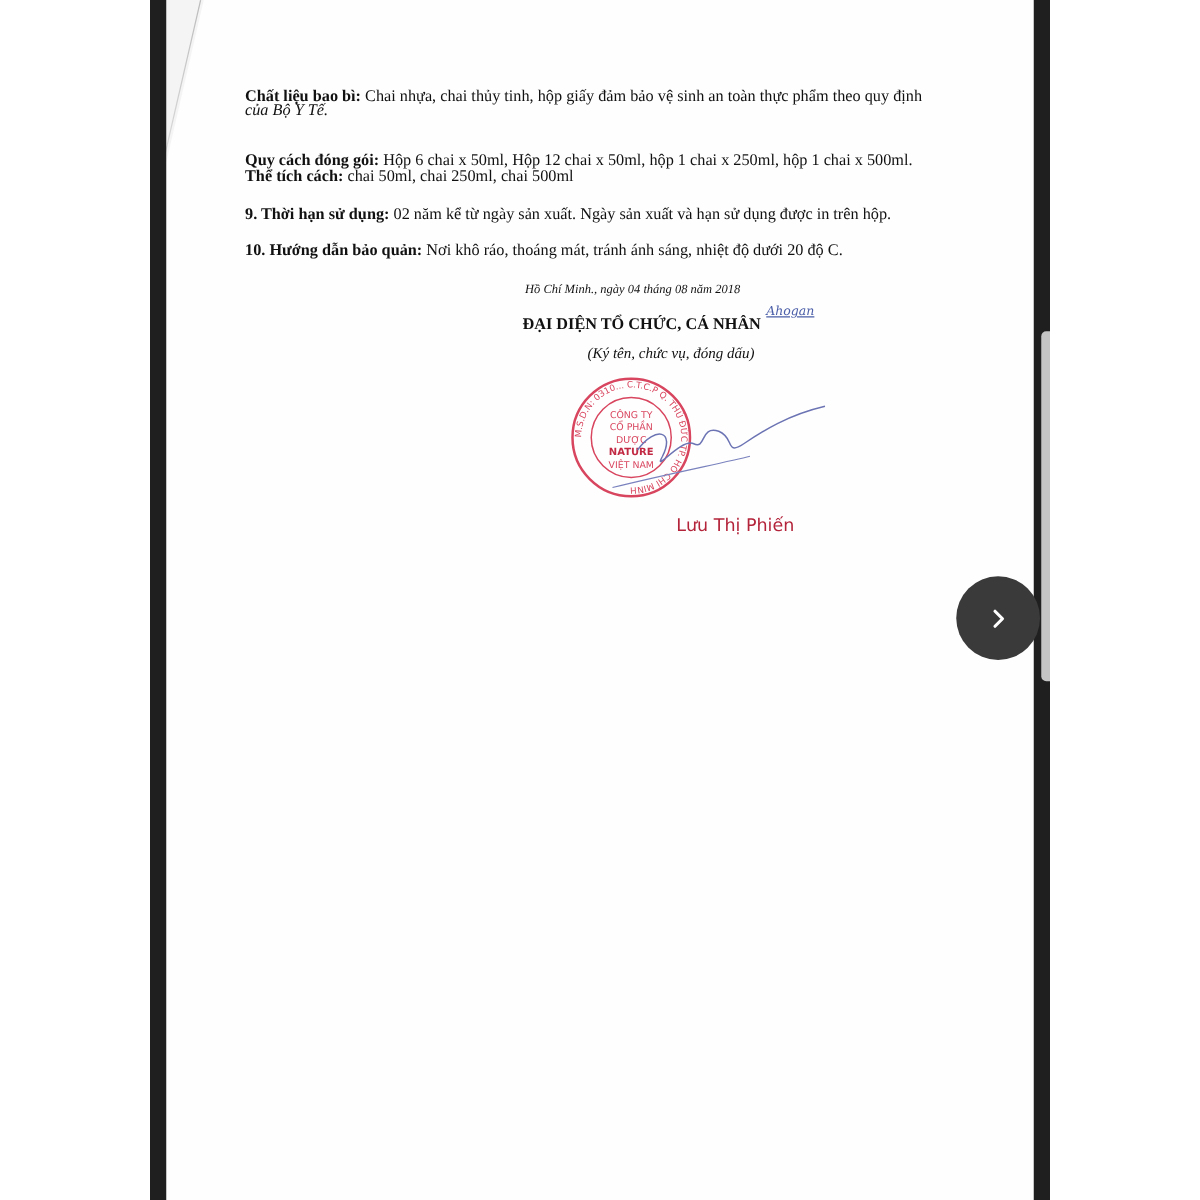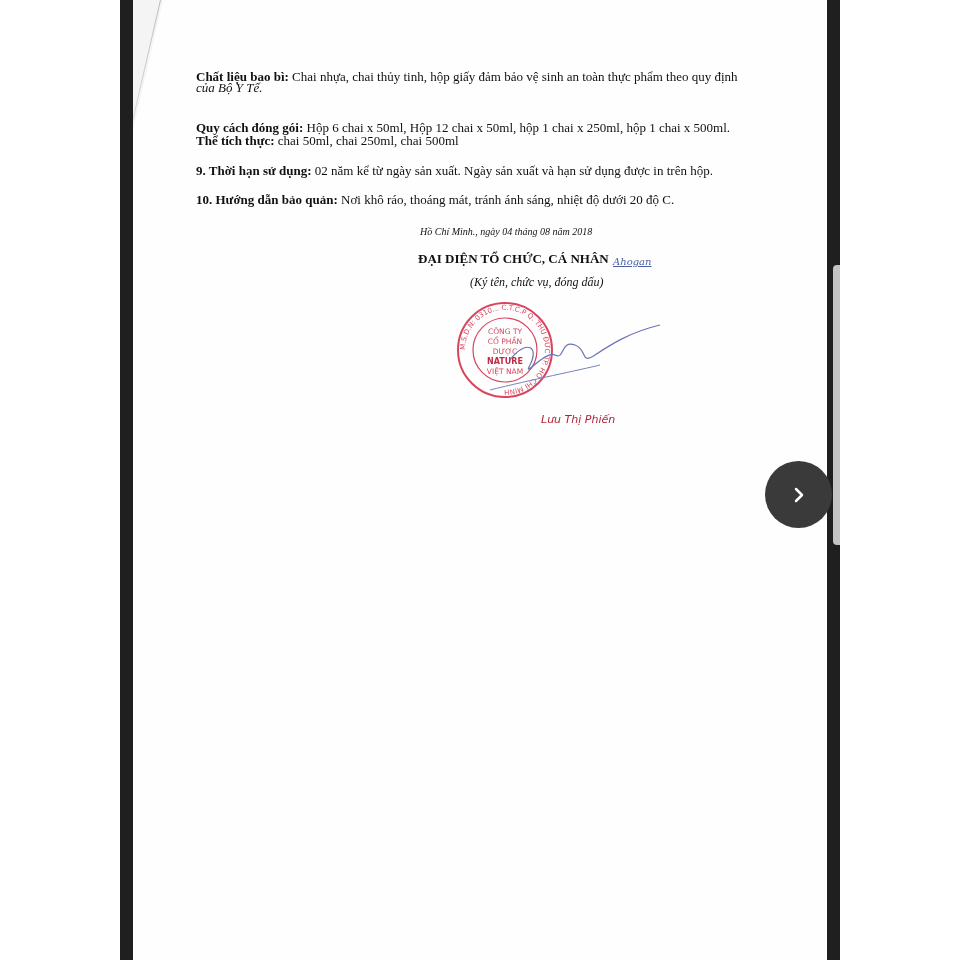--- a/index.html
+++ b/index.html
@@ -38,34 +38,33 @@
       position:absolute; left:196px; font-size:13px; color:#111; white-space:nowrap;
     }
     .doc-line b { font-weight:bold; }
     .sig-date {
       position:absolute; left:420px; top:226px; font-size:10px; font-style:italic; color:#111;
     }
     .sig-title {
       position:absolute; left:418px; top:251px; font-size:13px; font-weight:bold; color:#111;
     }
     .sig-scribble {
-      position:absolute; left:613px; top:256px; font-size:10px; font-style:italic; color:#4b5ea8;
+      position:absolute; left:613px; top:244px; font-size:10px; font-style:italic; color:#4b5ea8;
       font-family:"DejaVu Serif", serif;
       text-decoration:underline;
     }
     .sig-note {
       position:absolute; left:470px; top:275px; font-size:12px; font-style:italic; color:#111;
     }
     .stamp {
       position:absolute; left:455px; top:300px; width:100px; height:100px;
     }
     .signer-name {
-      position:absolute; left:541px; top:413px; font-size:11px; color:#b3243a;
+      position:absolute; left:541px; top:413px; font-size:14px; color:#b3243a;
       font-family:"DejaVu Sans", sans-serif;
-      font-style:italic;
     }
     .next-button {
       position:absolute; left:765px; top:461px; width:67px; height:67px;
       border-radius:50%; background:#3a3a3a; cursor:pointer;
       display:flex; align-items:center; justify-content:center;
     }
   </style>
 </head>
 <body>
 
@@ -79,21 +78,21 @@
 <div class="doc-line" style="top:57px;margin-top:12px;">
   <b>Chất liệu bao bì:</b><span> Chai nhựa, chai thủy tinh, hộp giấy đảm bảo vệ sinh an toàn thực phẩm theo quy định</span>
 </div>
 <div class="doc-line" style="top:80px;font-style:italic;">
   <span>của Bộ Y Tế.</span>
 </div>
 <div class="doc-line" style="top:104px;margin-top:16px;">
   <b>Quy cách đóng gói:</b><span> Hộp 6 chai x 50ml, Hộp 12 chai x 50ml, hộp 1 chai x 250ml, hộp 1 chai x 500ml.</span>
 </div>
 <div class="doc-line" style="top:133px;">
-  <b>Thể tích thực:</b><span> chai 50ml, chai 250ml, chai 500ml</span>
+  <b>Thể tích cách:</b><span> chai 50ml, chai 250ml, chai 500ml</span>
 </div>
 <div class="doc-line" style="top:163px;">
   <b>9. Thời hạn sử dụng:</b><span> 02 năm kể từ ngày sản xuất. Ngày sản xuất và hạn sử dụng được in trên hộp.</span>
 </div>
 <div class="doc-line" style="top:192px;">
   <b>10. Hướng dẫn bảo quản:</b><span> Nơi khô ráo, thoáng mát, tránh ánh sáng, nhiệt độ dưới 20 độ C.</span>
 </div>
 
 <div class="sig-date">Hồ Chí Minh., ngày 04 tháng 08  năm 2018</div>
 <div class="sig-title">ĐẠI DIỆN TỔ CHỨC, CÁ NHÂN</div>

